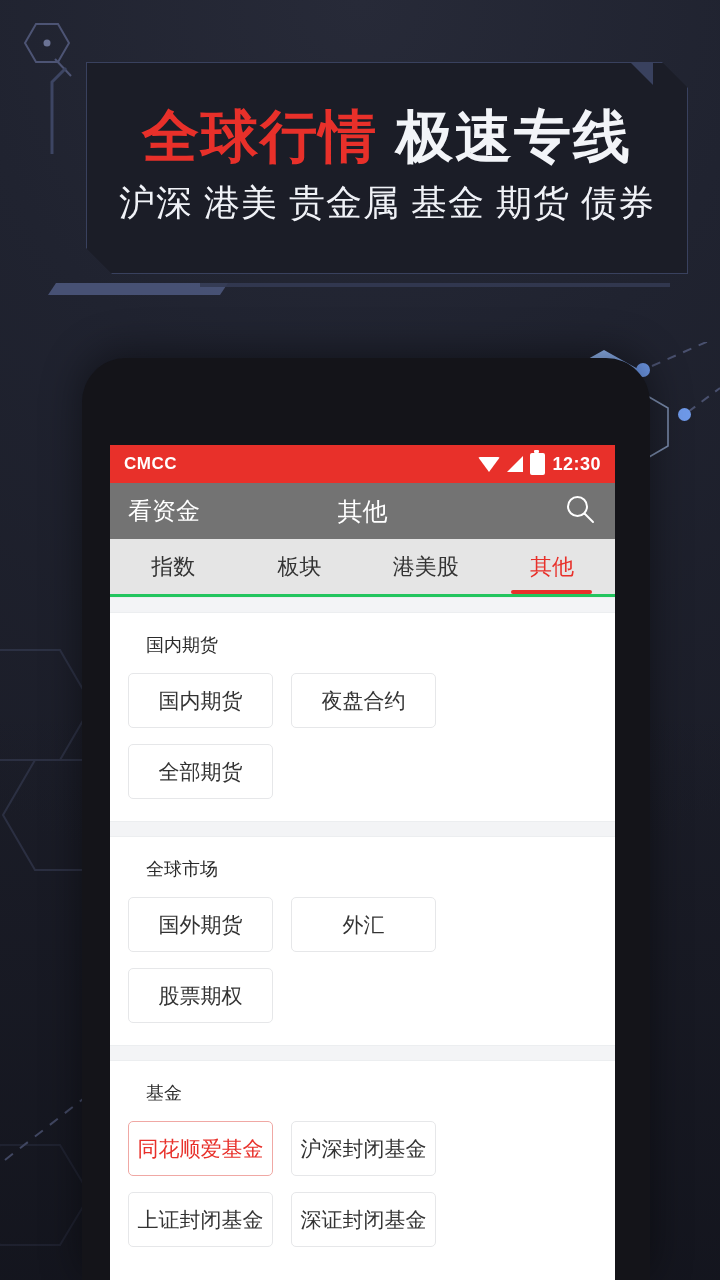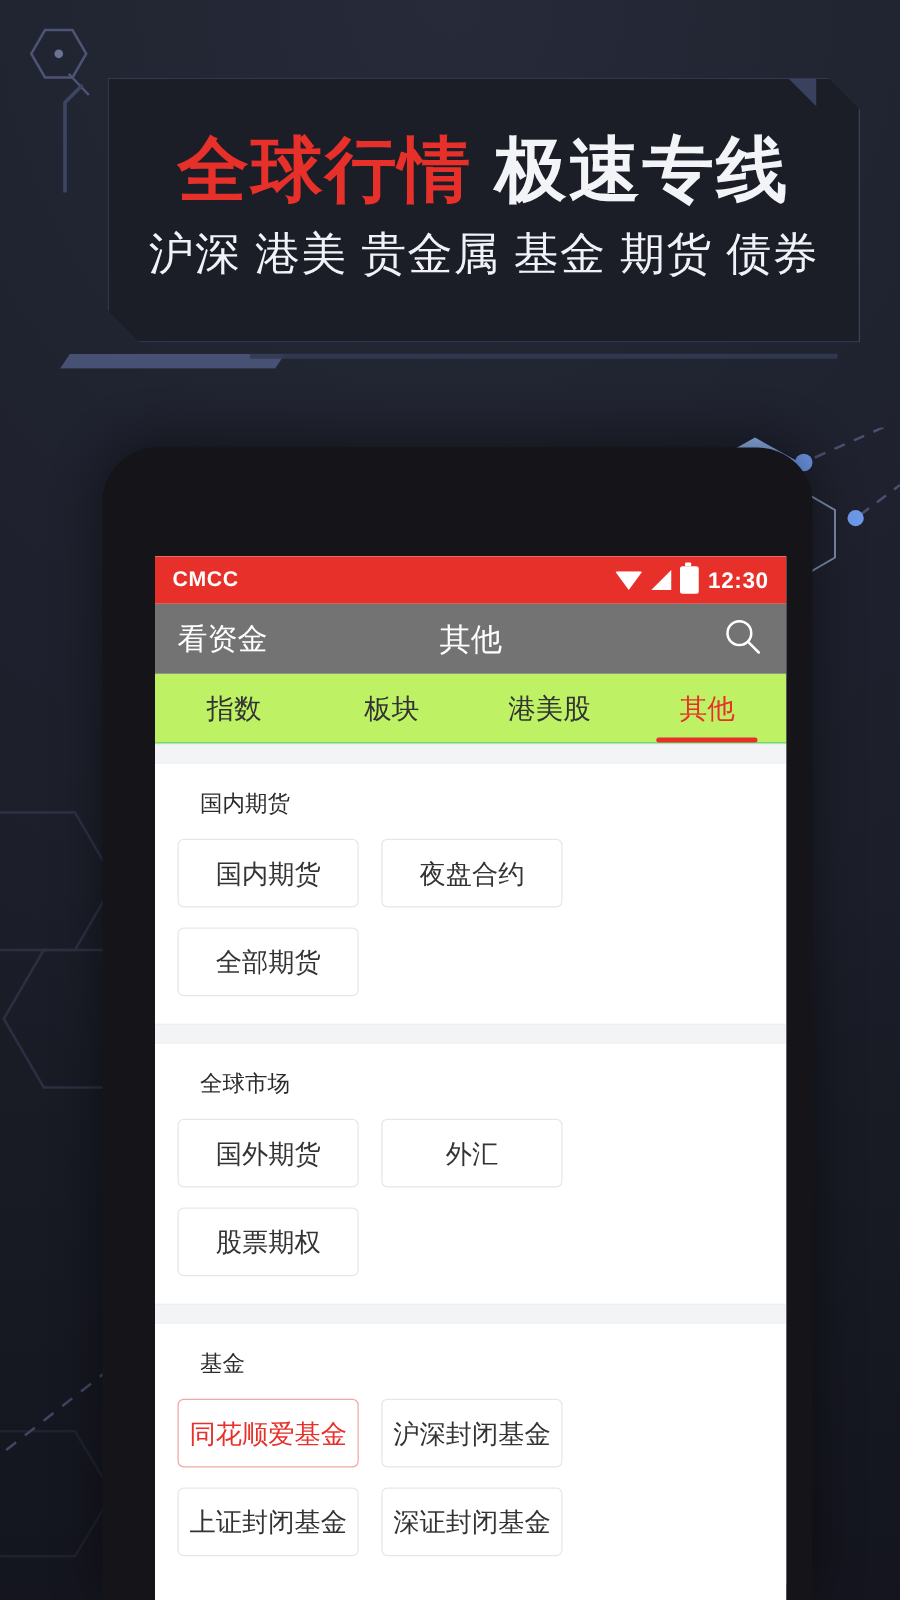--- a/index.html
+++ b/index.html
@@ -49,21 +49,21 @@
   .dot-b{position:absolute;left:118px;top:66px;width:13px;height:13px;border-radius:50%;background:#6f9aea;}
   .dashline{position:absolute;left:0;top:0;}
 
   
   .phone{
     position:absolute;left:82px;top:358px;width:568px;height:922px;
     background:#141419;border-radius:44px 44px 0 0;
     box-shadow:0 -6px 40px rgba(0,0,0,.45);
   }
   .screen{
-    position:absolute;left:124px;top:445px;width:505px;height:835px;
+    position:absolute;left:110px;top:445px;width:505px;height:835px;
     background:#ffffff;overflow:hidden;
   }
 
   
   .statusbar{height:38px;background:#e8302a;display:flex;align-items:center;
       padding:0 14px;color:#fff;font-size:17px;}
   .carrier{font-weight:bold;letter-spacing:.5px;}
   .sb-right{margin-left:auto;display:flex;align-items:center;gap:7px;}
   .wifi{width:0;height:0;border-left:11px solid transparent;border-right:11px solid transparent;
       border-top:15px solid #fff;border-radius:2px;}
@@ -73,22 +73,22 @@
   .clock{font-size:18px;font-weight:bold;letter-spacing:.5px;}
 
   
   .appbar{height:56px;background:#737373;display:flex;align-items:center;
       padding:0 18px;color:#fff;position:relative;}
   .appbar-left{font-size:24px;}
   .appbar-title{position:absolute;left:0;right:0;text-align:center;font-size:25px;pointer-events:none;}
   .appbar-search{margin-left:auto;z-index:2;}
 
   
-  .tabs{height:55px;background:#bef264;display:flex;align-items:stretch;
-      border-bottom:1px solid #22c55e;}
+  .tabs{height:55px;background:#e5e5e5;display:flex;align-items:stretch;
+      border-bottom:3px solid #22c55e;}
   .tab{flex:1;display:flex;align-items:center;justify-content:center;
       font-size:22px;color:#333;position:relative;}
   .tab.active{color:#e8302a;}
   .tab.active::after{content:"";position:absolute;bottom:0;left:18%;right:18%;
       height:4px;background:#e8302a;border-radius:2px;}
 
   
   .scroll{background:#fff;}
   .gap{height:14px;background:#f3f4f6;border-top:1px solid #eceef0;border-bottom:1px solid #eceef0;}
   .section{padding:16px 18px 22px 18px;background:#fff;}

